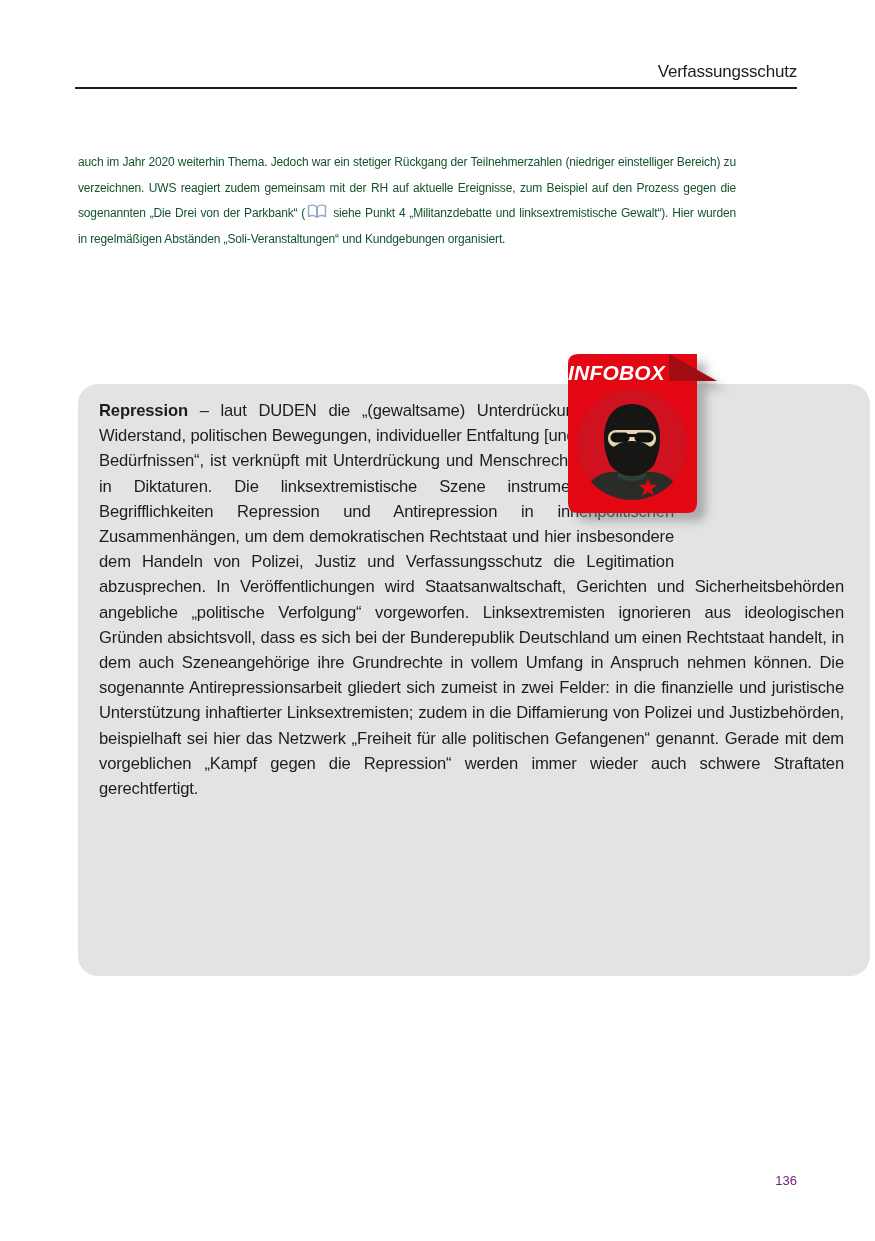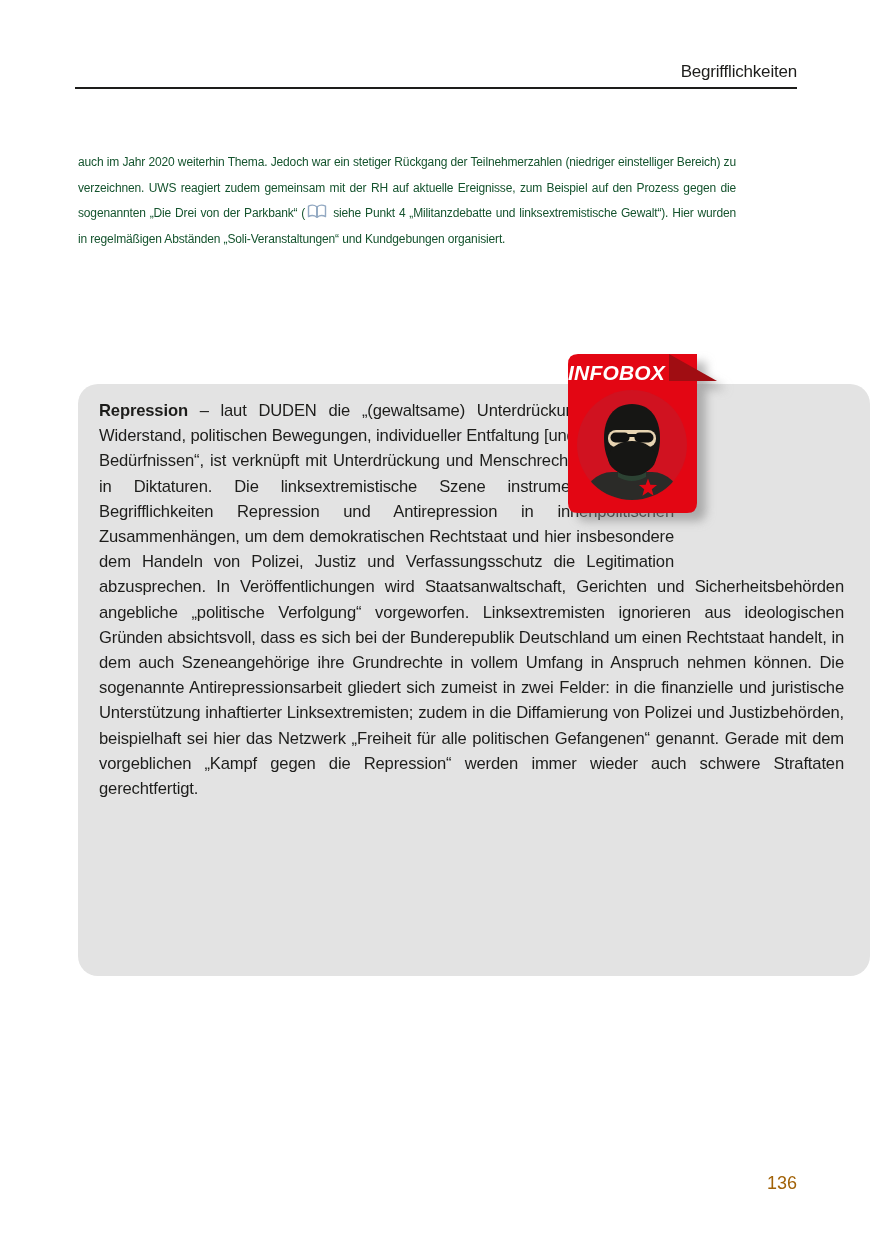--- a/index.html
+++ b/index.html
@@ -112,30 +112,30 @@
     width: 23px;
     height: 93px;
     background: #e30613;
   }
 
   
   .page-number {
     position: absolute;
     top: 1173px;
     right: 78px;
-    font-size: 18px;
-    color: #a16207;
+    font-size: 13px;
+    color: #701a75;
   }
 </style>
 </head>
 <body>
 
 <div class="page">
 
-  <div class="header-title">Begrifflichkeiten</div>
+  <div class="header-title">Verfassungsschutz</div>
   <div class="header-rule"></div>
 
   <p class="body-para"><span>auch im Jahr 2020 weiterhin Thema. Jedoch war ein stetiger Rückgang der Teilnehmerzahlen (niedriger einstelliger Bereich) zu verzeichnen. UWS reagiert zudem gemeinsam mit der RH auf aktuelle Ereignisse, zum Beispiel auf den Prozess gegen die sogenannten „Die Drei von der Parkbank“ (</span><svg class="book-icon-svg" width="20" height="15" viewBox="0 0 20 15">
         <g fill="none" stroke="#93a9c2" stroke-width="1.4" stroke-linejoin="round">
           <path d="M1.5,2.2 C4.2,0.8 7.5,1.0 9.8,2.8 L9.8,13.2 C7.5,11.4 4.2,11.2 1.5,12.6 Z"></path>
           <path d="M18.5,2.2 C15.8,0.8 12.5,1.0 10.2,2.8 L10.2,13.2 C12.5,11.4 15.8,11.2 18.5,12.6 Z"></path>
         </g>
         <line x1="10" y1="2.8" x2="10" y2="13.2" stroke="#93a9c2" stroke-width="1.2"></line>
       </svg><span> siehe Punkt 4 „Militanzdebatte und linksextremistische Gewalt“). Hier wurden in regelmäßigen Abständen „Soli-Veranstaltungen“ und Kundgebungen organisiert.</span></p>
 

